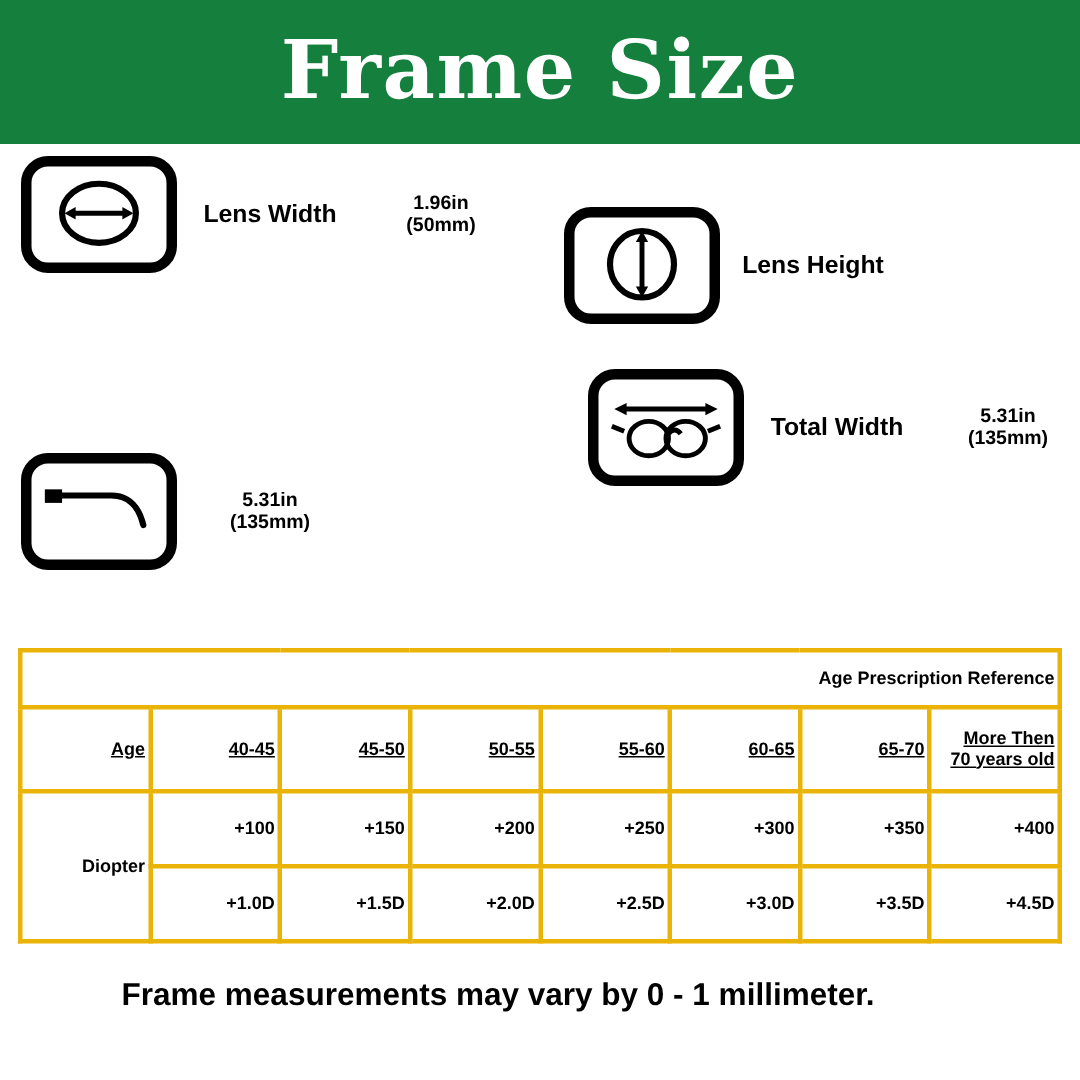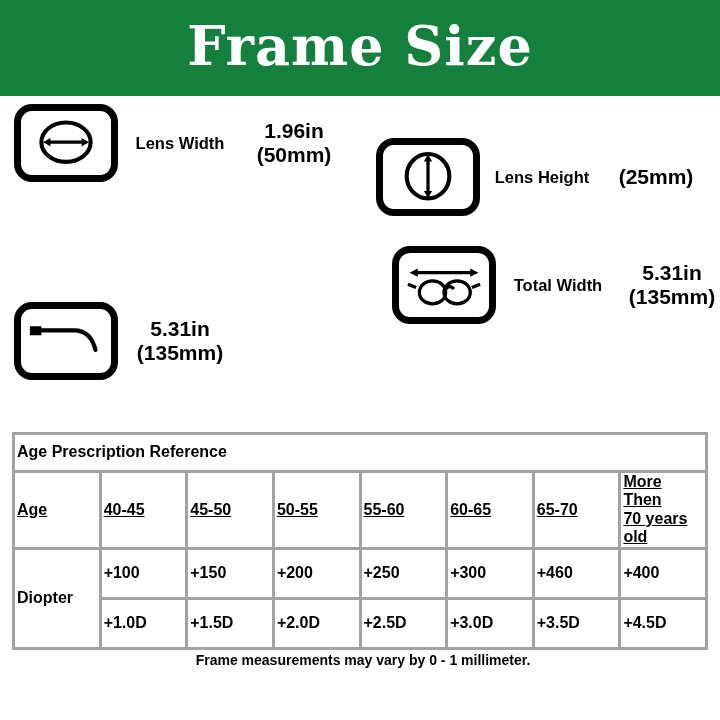--- a/index.html
+++ b/index.html
@@ -56,21 +56,21 @@
   .spec-label {
     font-weight: bold;
     font-size: 16.5px;
     line-height: 1.15;
     text-align: center;
     width: 104px;
     margin-left: 10px;
   }
   .spec-value {
     font-weight: bold;
-    font-size: 21px;
+    font-size: 13px;
     line-height: 1.15;
     text-align: center;
     width: 112px;
     margin-left: 6px;
   }
 
   
   #row-lens-width   { left: 14px;  top: 8px; align-items: center; }
   #row-bridge       { left: 14px;  top: 104px; }
   #row-temple       { left: 14px;  top: 206px; }
@@ -86,45 +86,44 @@
     left: 12px;
     top: 432px;
     width: 696px;
   }
   table.ref {
     border-collapse: collapse;
     width: 100%;
     table-layout: fixed;
   }
   table.ref td, table.ref th {
-    border: 3px solid #a3a3a3;
-    text-align: left;
+    border: 3px solid #eab308;
+    text-align: right;
     vertical-align: middle;
     font-weight: bold;
-    font-size: 16px;
+    font-size: 12px;
     line-height: 1.15;
     padding: 0 2px;
   }
   .tbl-title {
     font-size: 19px;
     height: 38px;
   }
   .row-age td { height: 56px; text-decoration: underline; }
   .row-d1 td, .row-d2 td { height: 50px; }
   .col-first { width: 92px; }
 
   .footnote {
     position: absolute;
     left: 0;
     top: 652px;
     width: 664px;
     text-align: center;
     font-weight: bold;
-    font-size: 14px;
-    margin-left: 31px;
+    font-size: 21px;
   }
 </style>
 </head>
 <body>
 
 <div class="header">
   <div class="header-title">Frame Size</div>
 </div>
 
 <div class="specs">
@@ -163,21 +162,20 @@
     <div class="icon-box">
       <svg viewBox="0 0 104 78" xmlns="http://www.w3.org/2000/svg">
         <ellipse cx="52" cy="38" rx="26" ry="27" fill="none" stroke="#000" stroke-width="5"></ellipse>
         <line x1="52" y1="16" x2="52" y2="60" stroke="#000" stroke-width="4"></line>
         <polygon points="52,11 47,20 57,20" fill="#000"></polygon>
         <polygon points="52,65 47,56 57,56" fill="#000"></polygon>
       </svg>
     </div>
     <div class="spec-label">Lens Height</div>
     <div class="spec-value">
-      <div>(25mm)</div>
     </div>
   </div>
 
   <div class="spec-row" id="row-total-width">
     <div class="icon-box">
       <svg viewBox="0 0 104 78" xmlns="http://www.w3.org/2000/svg">
         <ellipse cx="38" cy="48" rx="16" ry="14" fill="none" stroke="#000" stroke-width="4"></ellipse>
         <ellipse cx="68" cy="48" rx="16" ry="14" fill="none" stroke="#000" stroke-width="4"></ellipse>
         <path d="M54,44 C57,40 61,40 64,44" fill="none" stroke="#000" stroke-width="4"></path>
         <line x1="8" y1="38" x2="18" y2="42" stroke="#000" stroke-width="4"></line>
@@ -215,21 +213,21 @@
         <div>70 years old</div>
       </td>
     </tr>
     <tr class="row-d1">
       <td class="col-first" rowspan="2">Diopter</td>
       <td>+100</td>
       <td>+150</td>
       <td>+200</td>
       <td>+250</td>
       <td>+300</td>
-      <td>+460</td>
+      <td>+350</td>
       <td>+400</td>
     </tr>
     <tr class="row-d2">
       <td>+1.0D</td>
       <td>+1.5D</td>
       <td>+2.0D</td>
       <td>+2.5D</td>
       <td>+3.0D</td>
       <td>+3.5D</td>
       <td>+4.5D</td>

